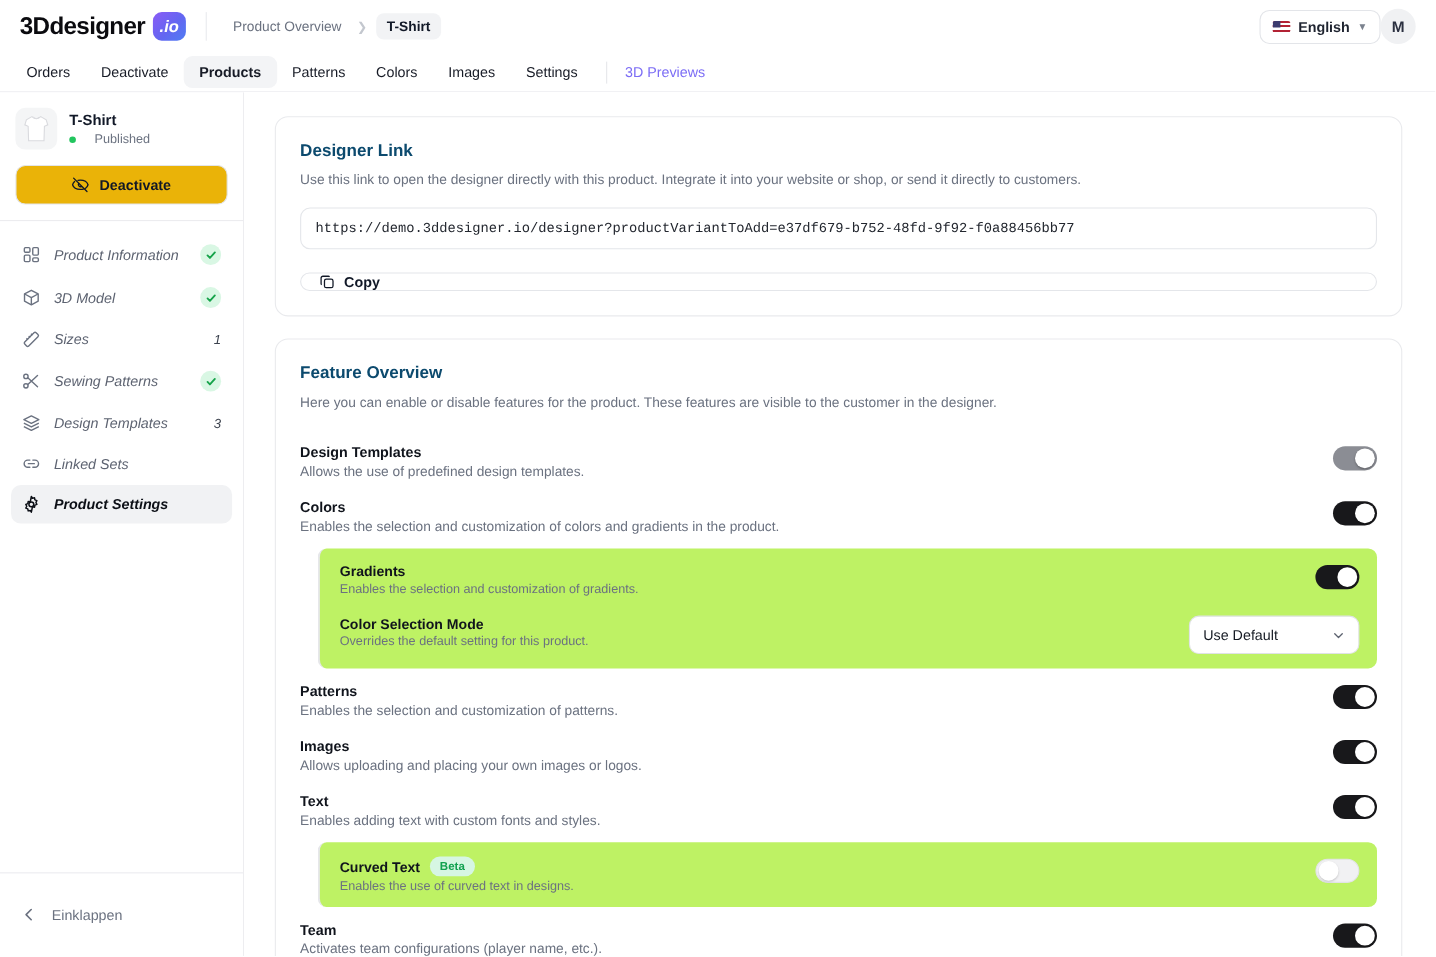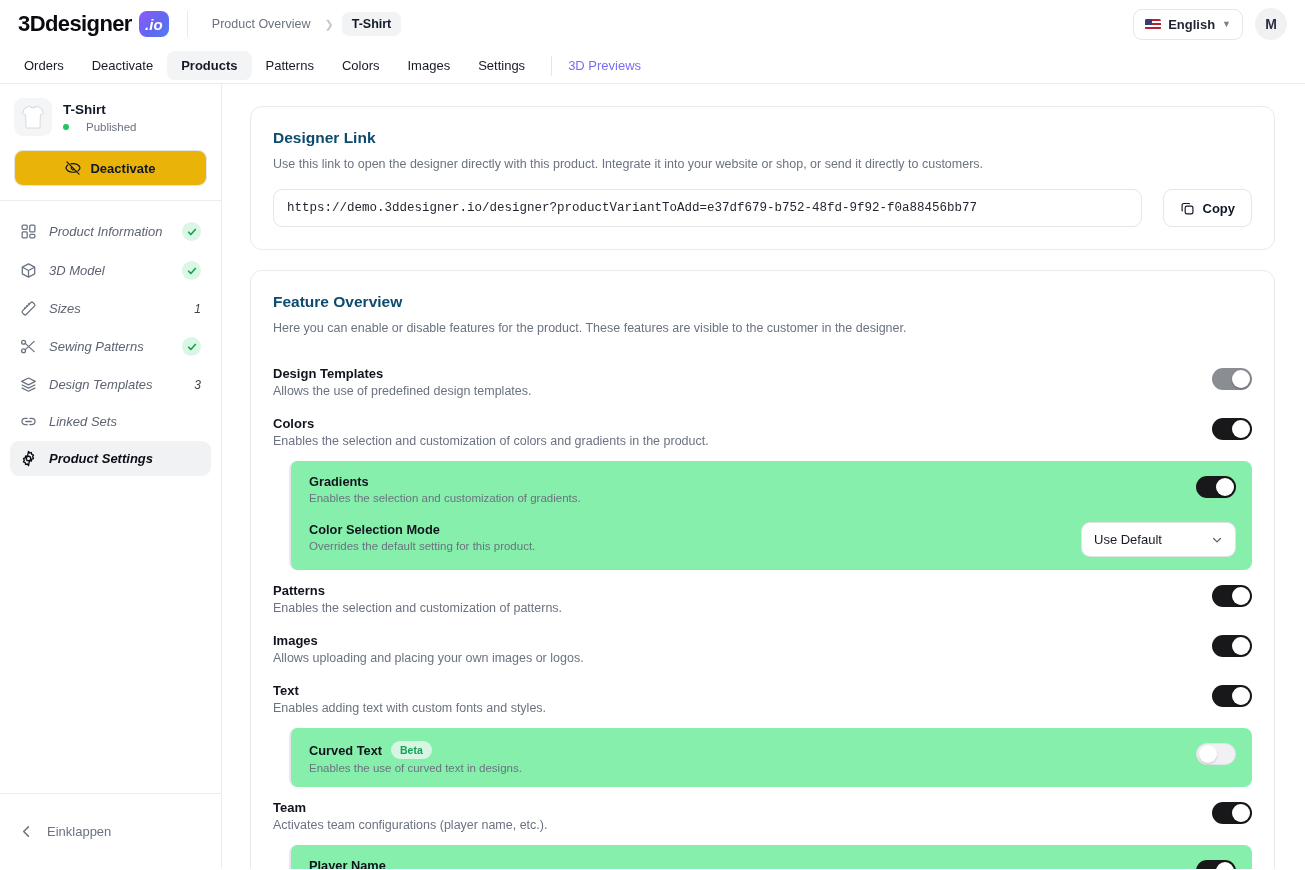--- a/index.html
+++ b/index.html
@@ -35,21 +35,21 @@
   .breadcrumb { display: flex; align-items: center; gap: 8px; }
   .crumb {
     font-size: 12.5px; color: #6b7280;
     padding: 4px 6px; border-radius: 6px;
   }
   .crumb-chevron { color: #c3c7ce; font-size: 11px; }
   .crumb-current {
     font-size: 12.5px; color: #111827; font-weight: 600;
     background: #f2f3f5; padding: 5px 10px; border-radius: 7px;
   }
-  .hdr-right { margin-left: auto; display: flex; align-items: center; gap: 12px; }
+  .hdr-right { margin-left: auto; display: flex; align-items: center; }
   .lang-btn {
     display: flex; align-items: center; gap: 7px;
     border: 1px solid #e3e5e9; border-radius: 9px;
     padding: 7px 11px; background: #fff;
     font-size: 13px; color: #1f2430; font-weight: 600;
   }
   .flag {
     width: 16px; height: 11px; border-radius: 2px; overflow: hidden;
     display: inline-block; position: relative;
     background: linear-gradient(#b22234 0 18%, #fff 18% 36%, #b22234 36% 54%, #fff 54% 72%, #b22234 72% 90%, #fff 90% 100%);
@@ -132,21 +132,21 @@
     overflow-y: auto;
   }
   .card {
     border: 1px solid #e9eaed; border-radius: 12px;
     background: #fff; padding: 22px;
     margin-bottom: 20px;
   }
   .card-title { font-size: 15.5px; font-weight: 700; color: #0c4a6e; }
   .card-sub { font-size: 12.5px; color: #6b7280; margin-top: 8px; line-height: 1.45; }
 
-  .link-row { display: flex; gap: 21px; margin-top: 16px; }
+  .link-row { display: flex; gap: 21px; margin-top: 16px; flex-direction: column; }
   .link-input {
     flex: 1; border: 1px solid #e4e6ea; border-radius: 9px;
     padding: 11px 13px; font-family: "Liberation Mono", monospace;
     font-size: 12.5px; color: #23272f; background: #fff;
     white-space: nowrap; overflow: hidden;
   }
   .copy-btn {
     border: 1px solid #e4e6ea; border-radius: 9px; background: #fff;
     padding: 0 16px; display: flex; align-items: center; gap: 8px;
     font-size: 13px; font-weight: 600; color: #111827;
@@ -178,21 +178,21 @@
     position: absolute; top: 2px; width: 18px; height: 18px;
     border-radius: 50%; background: #fff;
     box-shadow: 0 1px 2px rgba(0,0,0,.3);
   }
   .tg.on  { background: #18181b; } .tg.on  .knob { right: 2px; }
   .tg.mut { background: #8b8d94; } .tg.mut .knob { right: 2px; }
   .tg.off { background: #f1f1f3; border: 1px solid #e2e3e7; } .tg.off .knob { left: 2px; top: 1px; box-shadow: 0 1px 2px rgba(0,0,0,.18);}
 
   
   .nested {
-    background: #86efac; border-left: 2px solid #e6e7ea;
+    background: #bef264; border-left: 2px solid #e6e7ea;
     border-radius: 8px; padding: 4px 16px 4px 18px;
     margin: 4px 0 4px 16px;
   }
   .nested .frow-title { font-size: 12.8px; }
   .nested .frow-desc { font-size: 11.5px; }
   .nested .frow { padding: 9px 0; }
 
   .select {
     border: 1px solid #e0e2e6; border-radius: 9px; background: #fff;
     padding: 9px 12px; min-width: 155px;

